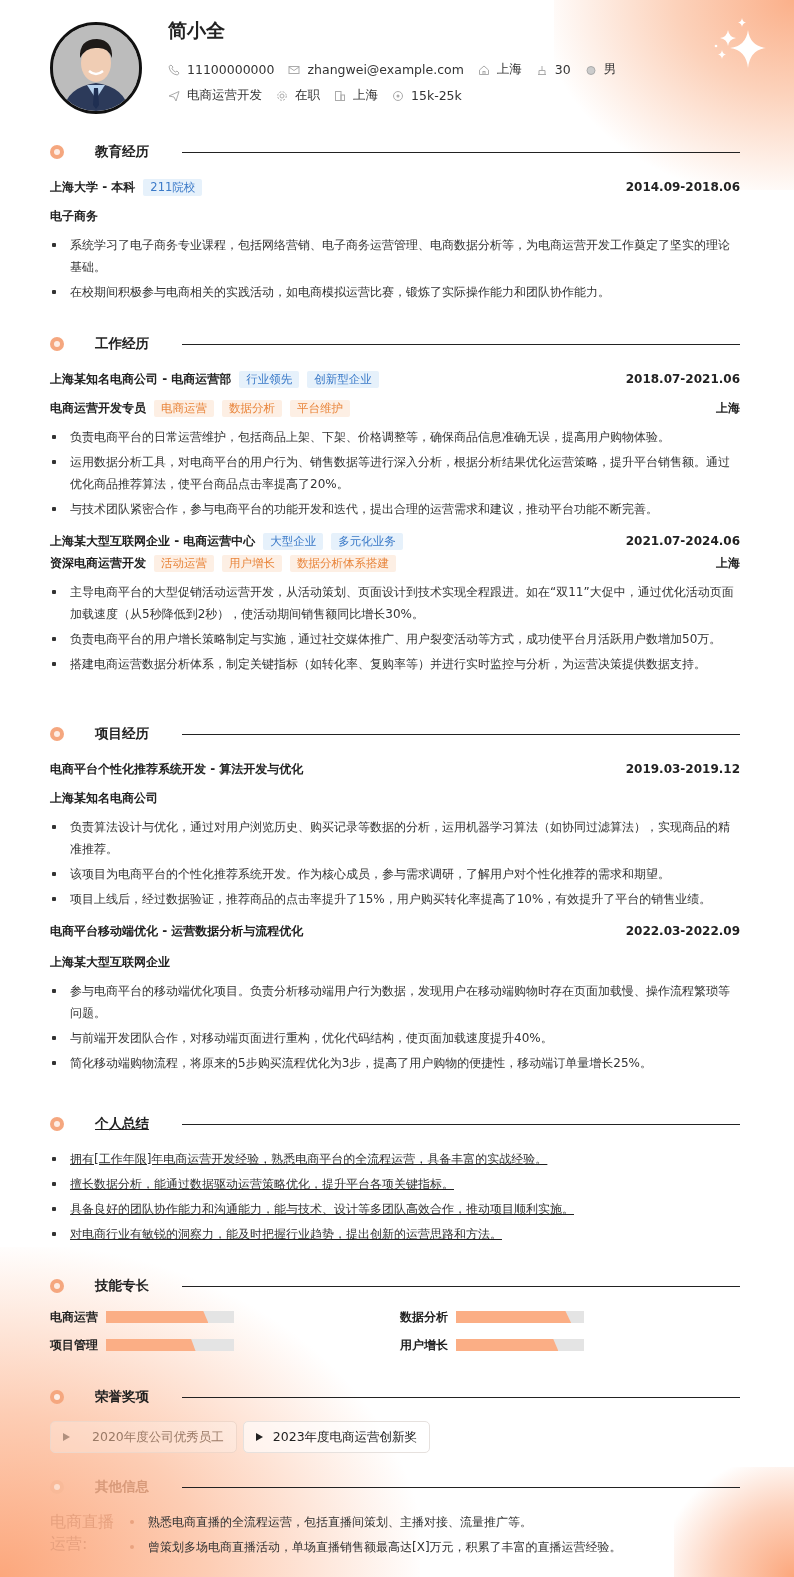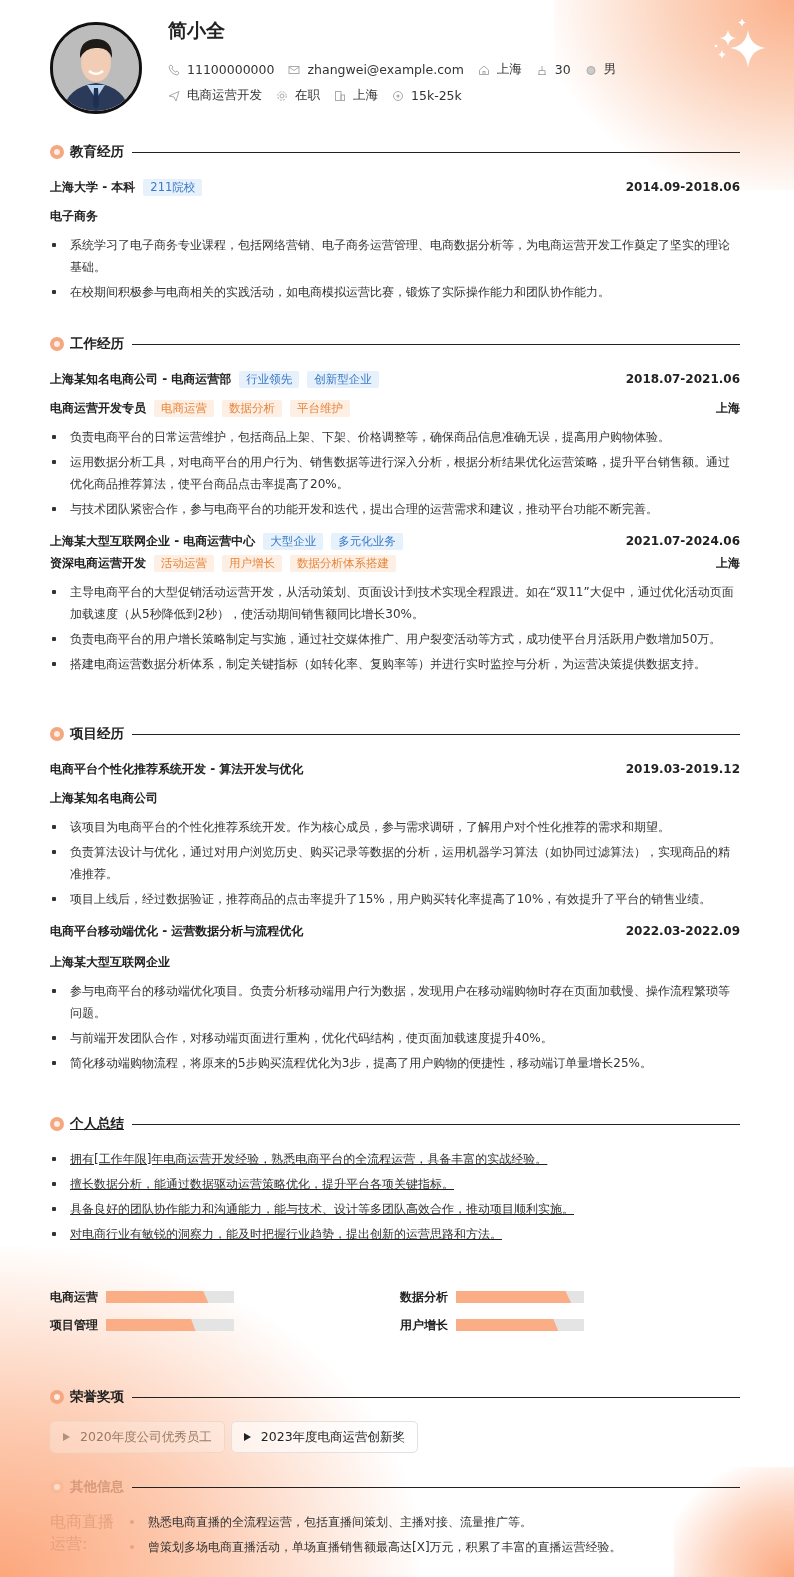--- a/index.html
+++ b/index.html
@@ -20,21 +20,21 @@
     border: 3px solid #111; background: #bdbdbd; overflow: hidden; }
   .name { position: absolute; left: 118px; top: 18px; font-size: 19px; font-weight: bold; color: #222; }
   .info-row { position: absolute; left: 118px; display: flex; align-items: center; font-size: 12.5px; color: #333; white-space: nowrap; }
   .info-row.r1 { top: 61px; }
   .info-row.r2 { top: 87px; }
   .info-item { display: flex; align-items: center; margin-right: 14px; }
   .info-item svg { width: 12px; height: 12px; margin-right: 7px; }
 
   
   .section { position: absolute; left: 0; width: 690px; }
-  .sec-head { display: flex; align-items: center; height: 20px; }
+  .sec-head { display: flex; align-items: center; height: 20px; gap: 25px; }
   .sec-icon { width: 14px; height: 14px; border-radius: 50%; background: #f5a77f; margin-right: 6px; position: relative; }
   .sec-icon::after { content: ""; position: absolute; left: 4px; top: 4px; width: 6px; height: 6px; border-radius: 50%; background: #fff; opacity: .8; }
   .sec-title { font-size: 13.5px; font-weight: bold; color: #222; margin-right: 8px; }
   .sec-line { flex: 1; height: 1px; background: #222; }
 
   .row { display: flex; align-items: center; height: 22px; font-size: 12px; }
   .row .strong { font-weight: bold; color: #222; }
   .row .right { margin-left: auto; font-weight: bold; color: #222; }
   .tag { font-size: 11.5px; padding: 1px 7px; margin-left: 8px; border-radius: 2px; }
   .tag.blue { background: #e6f1fb; color: #3b7ac8; }
@@ -47,21 +47,21 @@
   .skills { display: grid; grid-template-columns: 350px 340px; row-gap: 10px; margin-top: 12px; }
   .skill { display: flex; align-items: center; height: 18px; }
   .skill-label { font-weight: bold; width: 56px; font-size: 12px; }
   .skill-bar { width: 128px; height: 12px; background: #e4e4e4; position: relative; }
   .skill-fill { position: absolute; left: 0; top: 0; height: 12px; background: #fbae85;
     clip-path: polygon(0 0, 95% 0, 100% 100%, 0 100%); }
 
   
   .awards { display: flex; margin-top: 14px; }
   .award { display: flex; align-items: center; height: 32px; padding: 0 12px; border: 1px solid #e6e1de; border-radius: 5px; margin-right: 6px; font-size: 12.5px; background: rgba(255,255,255,.6); color: #222; }
-  .award.faded { color: #9a7a66; border-color: #efd7ca; background: rgba(255,255,255,.25); }
+  .award.faded { color: #9a7a66; border-color: #efd7ca; background: rgba(255,255,255,.25); gap: 12px; }
   .award .tri { width: 0; height: 0; border-left: 7px solid #222; border-top: 4.5px solid transparent; border-bottom: 4.5px solid transparent; margin-right: 10px; }
   .award.faded .tri { border-left-color: #b0907e; }
 
   .other { display: flex; margin-top: 14px; }
   .other-label { color: #e7a17f; font-size: 16px; line-height: 22px; width: 78px; }
   .other .bullets li { color: #333; }
   .other .bullets li::before { background: #e9a27f; border-radius: 50%; }
   .faded-head .sec-title { color: #d89a7a; }
   .faded-head .sec-icon { background: #f7b896; opacity: .6; }
 </style>
@@ -241,22 +241,22 @@
 
     <div>
       <div class="row" style="margin-top:14px;">
         <span class="strong">电商平台个性化推荐系统开发 - 算法开发与优化</span>
         <span class="right">2019.03-2019.12</span>
       </div>
       <div class="row" style="margin-top:7px;">
         <span class="strong">上海某知名电商公司</span>
       </div>
       <ul class="bullets" style="margin-top:7px;">
+        <li>负责算法设计与优化，通过对用户浏览历史、购买记录等数据的分析，运用机器学习算法（如协同过滤算法），实现商品的精准推荐。</li>
         <li>该项目为电商平台的个性化推荐系统开发。作为核心成员，参与需求调研，了解用户对个性化推荐的需求和期望。</li>
-        <li>负责算法设计与优化，通过对用户浏览历史、购买记录等数据的分析，运用机器学习算法（如协同过滤算法），实现商品的精准推荐。</li>
         <li>项目上线后，经过数据验证，推荐商品的点击率提升了15%，用户购买转化率提高了10%，有效提升了平台的销售业绩。</li>
       </ul>
     </div>
 
     <div>
       <div class="row" style="margin-top:10px;">
         <span class="strong">电商平台移动端优化 - 运营数据分析与流程优化</span>
         <span class="right">2022.03-2022.09</span>
       </div>
       <div class="row" style="margin-top:9px;">
@@ -278,20 +278,25 @@
     </div>
     <ul class="bullets" style="margin-top:14px;">
       <li>拥有[工作年限]年电商运营开发经验，熟悉电商平台的全流程运营，具备丰富的实战经验。</li>
       <li>擅长数据分析，能通过数据驱动运营策略优化，提升平台各项关键指标。</li>
       <li>具备良好的团队协作能力和沟通能力，能与技术、设计等多团队高效合作，推动项目顺利实施。</li>
       <li>对电商行业有敏锐的洞察力，能及时把握行业趋势，提出创新的运营思路和方法。</li>
     </ul>
   </div>
 
   <div class="section" style="top:1276px;">
+    <div class="sec-head">
+      <span class="sec-icon"></span>
+      <span class="sec-title">技能专长</span>
+      <span class="sec-line"></span>
+    </div>
     <div class="skills">
       <div class="skill">
         <span class="skill-label">电商运营</span>
         <span class="skill-bar">
             <span class="skill-fill" style="width:80%"></span>
           </span>
       </div>
       <div class="skill">
         <span class="skill-label">数据分析</span>
         <span class="skill-bar">

